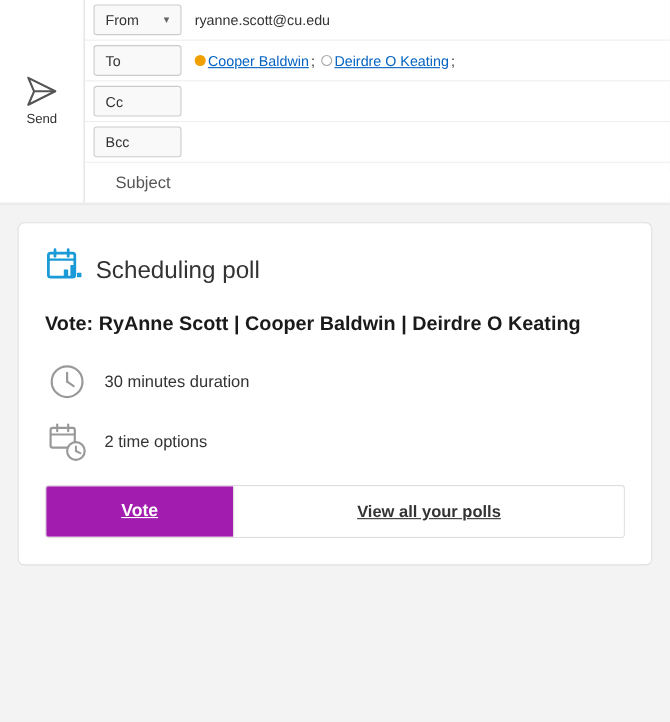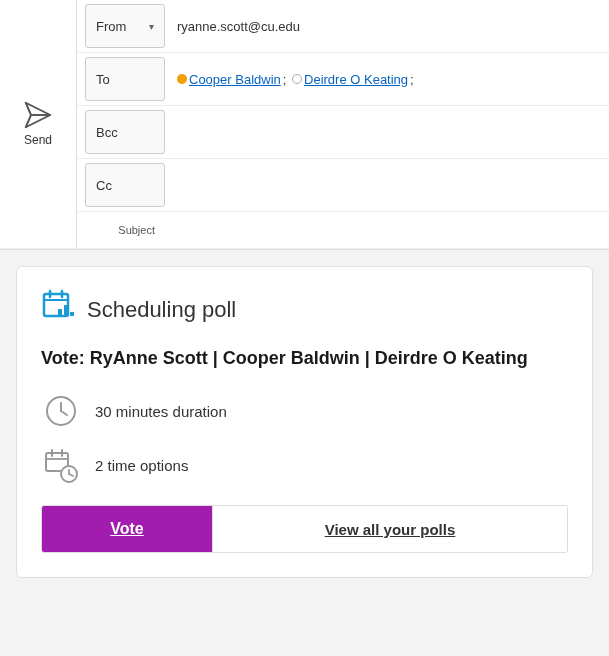--- a/index.html
+++ b/index.html
@@ -67,21 +67,21 @@
       border-radius: 3px;
       background: #f9f9f9;
       font-size: 13px;
       color: #333;
       padding: 4px 10px;
       margin: 4px 8px;
       cursor: pointer;
       display: flex;
       align-items: center;
       justify-content: space-between;
-      height: 44px;
+      height: 28px;
     }
 
     .field-label-btn .chevron {
       font-size: 10px;
       color: #666;
       margin-left: 4px;
     }
 
     .field-value {
       flex: 1;
@@ -114,21 +114,21 @@
       display: inline-block;
       flex-shrink: 0;
     }
 
     .dot-yellow { background: #f0a000; }
     .dot-gray { background: #aaa; border: 1px solid #aaa; }
 
     .subject-label {
       min-width: 80px;
       max-width: 80px;
-      font-size: 11px;
+      font-size: 15px;
       color: #555;
       padding: 4px 10px;
       margin: 4px 8px;
       display: flex;
       align-items: center;
       justify-content: flex-end;
     }
 
     .subject-input {
       flex: 1;
@@ -261,28 +261,28 @@
           <span class="recipient-tag">Cooper Baldwin</span>
             <span>;&nbsp;</span>
           <span class="recipient-dot dot-gray" style="border-radius:50%;width:10px;height:10px;border:1.5px solid #aaa;background:transparent;display:inline-block;"></span>
           <span class="recipient-tag">Deirdre O Keating</span>
             <span>;</span>
         </div>
       </div>
 
       <div class="field-row">
         <button class="field-label-btn">
-          <span>Bcc</span>
+          <span>Cc</span>
         </button>
         <span class="field-value"></span>
       </div>
 
       <div class="field-row">
         <button class="field-label-btn">
-          <span>Cc</span>
+          <span>Bcc</span>
         </button>
         <span class="field-value"></span>
       </div>
 
       <div class="field-row">
         <span class="subject-label">Subject</span>
         <input class="subject-input" type="text" value="" style="">
       </div>
     </div>
   </div>

